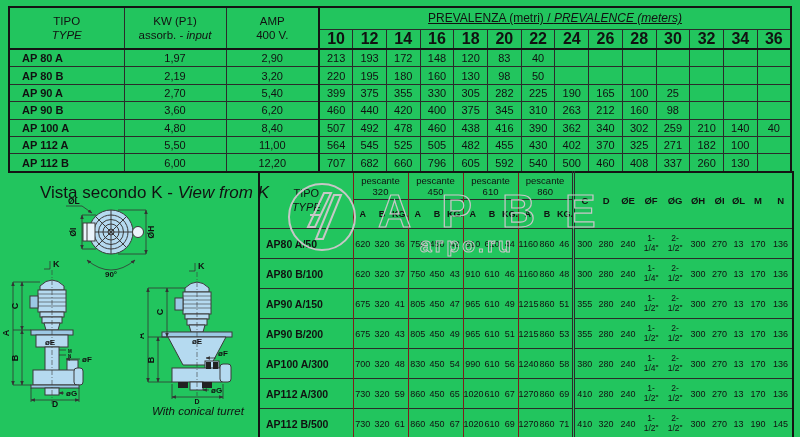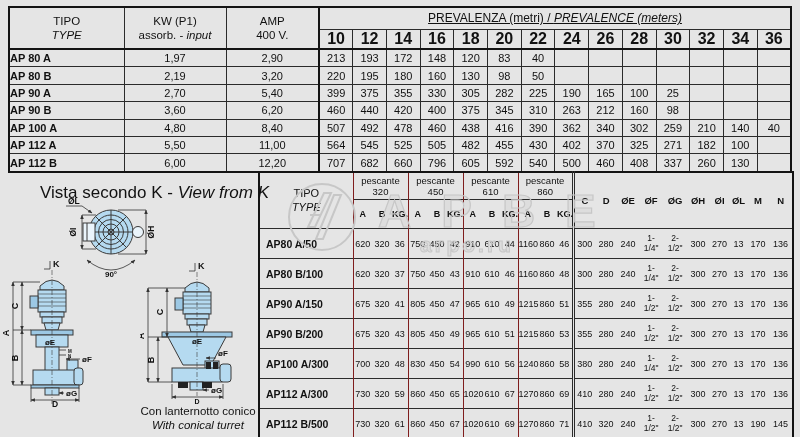--- a/index.html
+++ b/index.html
@@ -1,31 +1,31 @@
 <!DOCTYPE html>
 <html><head>
 <meta charset="utf-8">
 <style>
   html,body{margin:0;padding:0;background:#ffffff;}
-  #stage{position:relative;width:800px;height:437px;background:#e5e5e5;overflow:hidden;
+  #stage{position:relative;width:800px;height:437px;background:#22c55e;overflow:hidden;
          font-family:"Liberation Sans", sans-serif;color:#111;}
   .abs{position:absolute;}
   .it{font-style:italic;}
 
   
   table{border-collapse:collapse;table-layout:fixed;}
   .tt{position:absolute;left:8px;top:6px;width:784px;border:2px solid #141414;}
   .tt td{border:1px solid #2b2b2b;text-align:center;padding:0;vertical-align:middle;}
   .tt .h{font-size:11.5px;line-height:1.25;}
   .tt .pv{font-size:12px;height:21px;text-decoration:underline;}
   .tt .num-h{font-weight:bold;font-size:16px;height:16px;}
   .tt .hb{border-bottom:2px solid #141414;}
   .tt .thick-r{border-right:2px solid #141414;border-radius:15px;}
   .tt tbody td{font-size:11px;height:16.4px;}
-  .tt tbody .type{text-align:left;font-weight:bold;}
+  .tt tbody .type{text-align:left;padding-left:12px;font-weight:bold;}
 
   
   .bt{position:absolute;left:258px;top:171px;width:534px;border:2px solid #141414;background:transparent;}
   .bt td{border:0;border-top:1px solid #2b2b2b;text-align:center;padding:0;vertical-align:middle;font-size:9px;}
   .bt .vl{border-left:1px solid #7f1d1d;}
   .bt .vd{border-left:3px double #2b2b2b;}
   .bt .tipoc{font-size:11px;line-height:1.25;}
   .bt .grp{font-size:9.5px;height:26px;}
   .bt .sub{font-weight:bold;font-size:9px;height:28px;}
   .bt .dimh{font-weight:bold;font-size:9.5px;}
@@ -658,21 +658,20 @@
     <text x="4" y="80" font-size="9" text-anchor="middle" transform="rotate(-90 4 80)">A</text>
     <text x="23" y="56" font-size="9" text-anchor="middle" transform="rotate(-90 23 56)">C</text>
     <text x="14" y="104" font-size="9" text-anchor="middle" transform="rotate(-90 14 104)">B</text>
     <text x="57" y="88" font-size="8" text-anchor="middle">øE</text>
     <text x="78" y="100" font-size="8">øF</text>
     <text x="71" y="137" font-size="8">øG</text>
     <text x="57" y="148" font-size="7" text-anchor="middle">D</text>
   </svg>
 
   <div class="abs caption">
-    <div>Con lanternotto conico</div>
     <div class="it">With conical turret</div>
   </div>
 
   <div class="wm">
     <svg class="abs" style="left:286px;top:181px;width:72px;height:72px;z-index:5" viewBox="0 0 72 72">
       <g stroke="#c7c7c7" stroke-width="2" fill="none">
         <circle cx="36" cy="36" r="33"></circle>
         <path d="M38,12 L22,46 L29,46 L45,12 Z"></path>
         <path d="M48,14 L30,58 L37,58 L55,14 Z"></path>
         <path d="M24,34 L34,34"></path>

